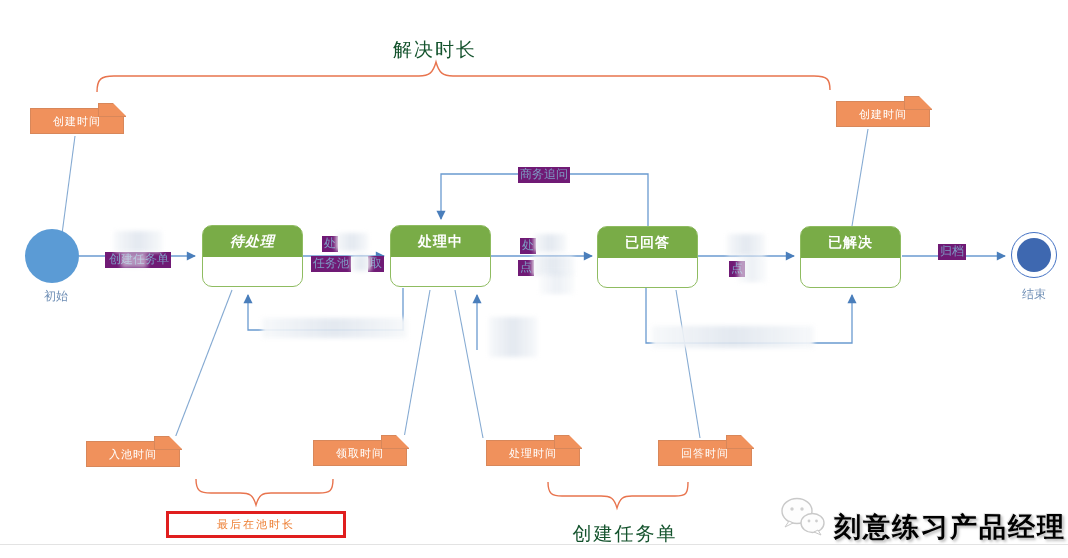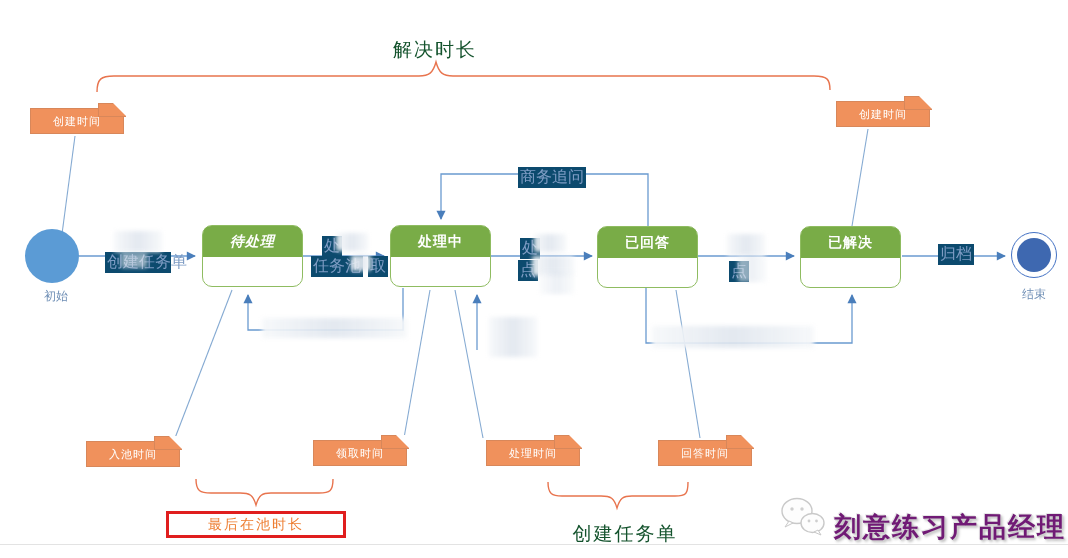--- a/index.html
+++ b/index.html
@@ -28,38 +28,38 @@
   
   .tag{position:absolute;width:94px;height:26px;background:#f0915c;
     border:1px solid #d8875a;display:flex;align-items:center;justify-content:center;
     color:#fff;font-size:11px;letter-spacing:1px;box-sizing:border-box;}
   .tag::before{content:"";position:absolute;top:-6px;right:-3px;width:26px;height:12px;
     background:#f0915c;border:1px solid #d8875a;}
   .tag::after{content:"";position:absolute;top:-6px;right:-3px;width:0;height:0;
     border-bottom:13px solid transparent;border-right:13px solid #fff;}
 
   
-  .edge-label{position:absolute;color:#7e9cc4;font-size:16px;background:#0c4a6e;
+  .edge-label{position:absolute;color:#7e9cc4;font-size:12px;background:#701a75;
     padding:0 2px;white-space:nowrap;line-height:1.3;}
 
   
   .brace-label{position:absolute;color:#14532d;font-size:19px;letter-spacing:2px;
     white-space:nowrap;text-align:center;}
   .red-box{position:absolute;left:166px;top:511px;width:180px;height:27px;
     border:3px solid #e01e1e;box-sizing:border-box;display:flex;align-items:center;
-    justify-content:center;color:#ed7d31;font-size:14px;letter-spacing:2px;background:#fff;}
+    justify-content:center;color:#ed7d31;font-size:11px;letter-spacing:2px;background:#fff;}
 
   
   .blur{position:absolute;border-radius:2px;filter:blur(2px);
     background:linear-gradient(90deg,rgba(246,248,250,.92),rgba(224,230,238,.9),rgba(246,248,250,.92));}
   .blur.soft{opacity:.65;}
 
   
   .watermark{position:absolute;left:780px;top:489px;display:flex;align-items:center;gap:8px;}
-  .watermark-text{font-size:27px;font-weight:bold;letter-spacing:2px;color:#701a75;
+  .watermark-text{font-size:27px;font-weight:bold;letter-spacing:2px;color:#000000;
     text-shadow:1px 1px 0 #cfcfcf,2px 2px 3px #b5b5b5,-1px -1px 0 #e9e9e9;margin-top:20px;}
   .bottom-rule{position:absolute;left:0;top:544px;width:1068px;height:1px;background:#e3e3e3;}
 </style>
 </head>
 <body>
 
 <div class="canvas">
 
   <svg class="wires">
     <defs>

